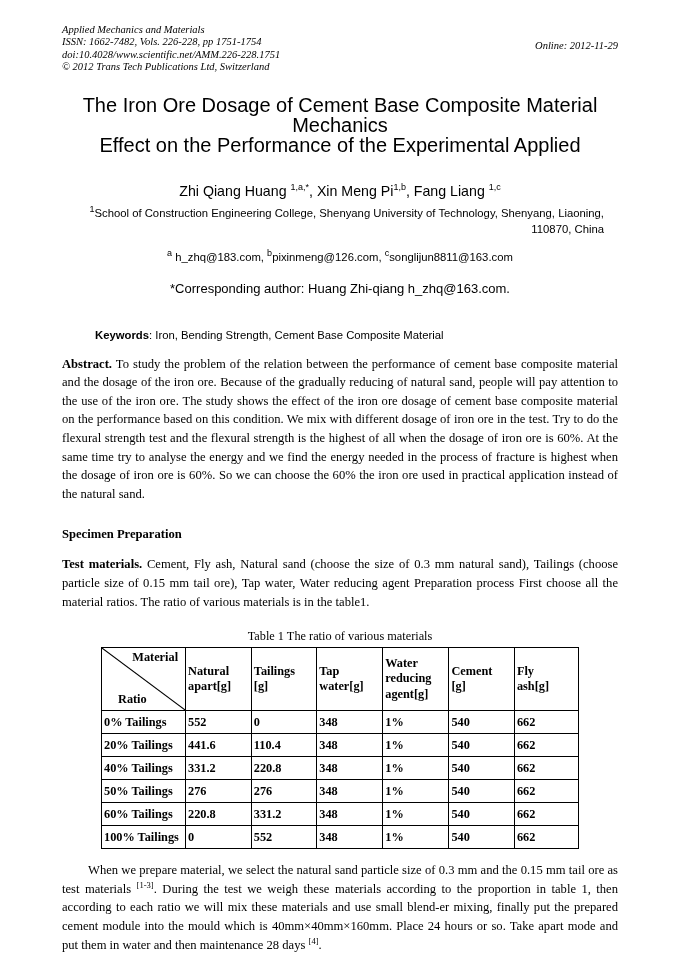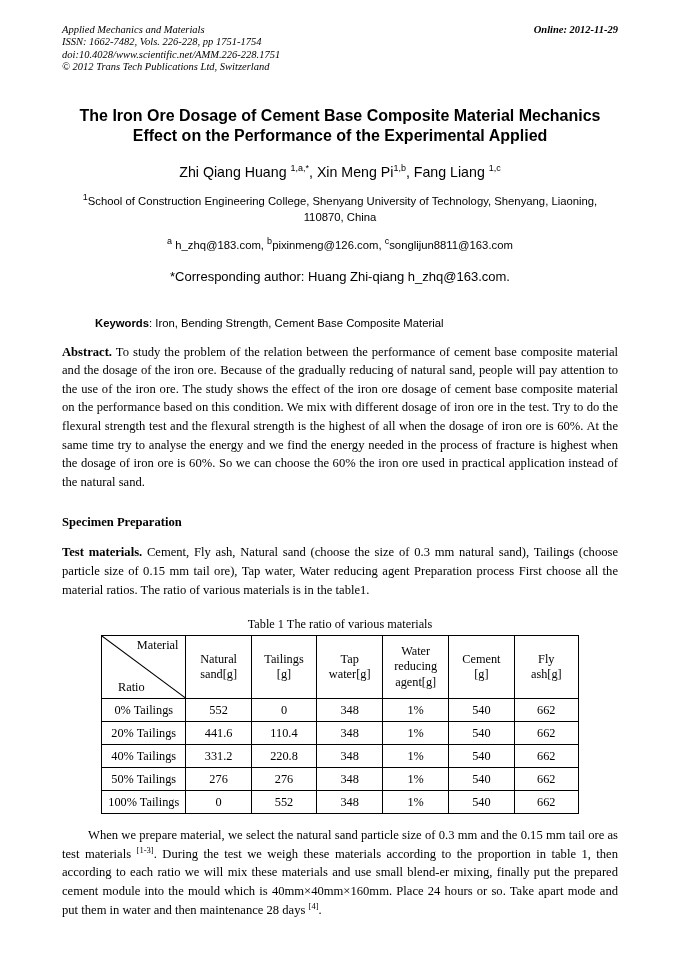--- a/index.html
+++ b/index.html
@@ -40,56 +40,55 @@
     font-size: 10.5px;
     line-height: 12.4px;
     width: 100%;
   }
   .masthead .left {
     width: 420px;
   }
   .masthead .online {
     position: absolute;
     right: 0;
-    top: 0;
+    top: 16px;
     font-style: italic;
     font-size: 10.5px;
     white-space: nowrap;
-    font-weight: bold;
   }
 
   
   .title {
     font-family: "Liberation Sans", sans-serif;
-    font-weight: bold;
-    font-size: 16px;
+    font-weight: normal;
+    font-size: 20px;
     line-height: 20px;
     text-align: center;
-    margin-top: 32px;
+    margin-top: 21px;
   }
 
   .authors {
     font-family: "Liberation Sans", sans-serif;
     font-size: 14.2px;
     line-height: 18px;
     text-align: center;
-    margin-top: 17px;
+    margin-top: 27px;
   }
   .authors sup, .affil sup, .emails sup {
     font-size: 9px;
     vertical-align: super;
     line-height: 0;
   }
 
   .affil {
     font-family: "Liberation Sans", sans-serif;
     font-size: 11.3px;
     line-height: 16.5px;
-    text-align: center;
-    margin-top: 12px;
+    text-align: right;
+    margin-top: 5px;
     padding: 0 14px;
   }
 
   .emails {
     font-family: "Liberation Sans", sans-serif;
     font-size: 11.3px;
     line-height: 16px;
     text-align: center;
     margin-top: 11px;
   }
@@ -149,24 +148,23 @@
 
   table.ratios {
     border-collapse: collapse;
     width: 478px;
     margin: 0 auto;
     font-family: "Liberation Serif", serif;
     font-size: 12.3px;
   }
   table.ratios td, table.ratios th {
     border: 1px solid #000000;
-    text-align: center;
     vertical-align: middle;
     padding: 2px 2px;
-    font-weight: normal;
+    font-weight: bold;
   }
   table.ratios thead td, table.ratios thead th {
     height: 58px;
     line-height: 15.5px;
   }
   table.ratios tbody td {
     height: 18px;
     line-height: 17px;
   }
 
@@ -241,21 +239,21 @@
           <tr>
             <td class="corner-cell col-first">
               <svg class="diag" viewBox="0 0 90 58" preserveAspectRatio="none">
                 <line x1="0" y1="0" x2="90" y2="58" stroke="#000000" stroke-width="1"></line>
               </svg>
               <span class="lbl-material">Material</span>
               <span class="lbl-ratio">Ratio</span>
             </td>
             <td class="col-rest">
               <span>Natural</span><br>
-              <span>sand[g]</span>
+              <span>apart[g]</span>
             </td>
             <td class="col-rest">
               <span>Tailings</span><br>
               <span>[g]</span>
             </td>
             <td class="col-rest">
               <span>Tap</span><br>
               <span>water[g]</span>
             </td>
             <td class="col-rest">
@@ -304,20 +302,29 @@
           <tr>
             <td>50% Tailings</td>
             <td>276</td>
             <td>276</td>
             <td>348</td>
             <td>1%</td>
             <td>540</td>
             <td>662</td>
           </tr>
           <tr>
+            <td>60% Tailings</td>
+            <td>220.8</td>
+            <td>331.2</td>
+            <td>348</td>
+            <td>1%</td>
+            <td>540</td>
+            <td>662</td>
+          </tr>
+          <tr>
             <td>100% Tailings</td>
             <td>0</td>
             <td>552</td>
             <td>348</td>
             <td>1%</td>
             <td>540</td>
             <td>662</td>
           </tr>
         </tbody>
       </table>

